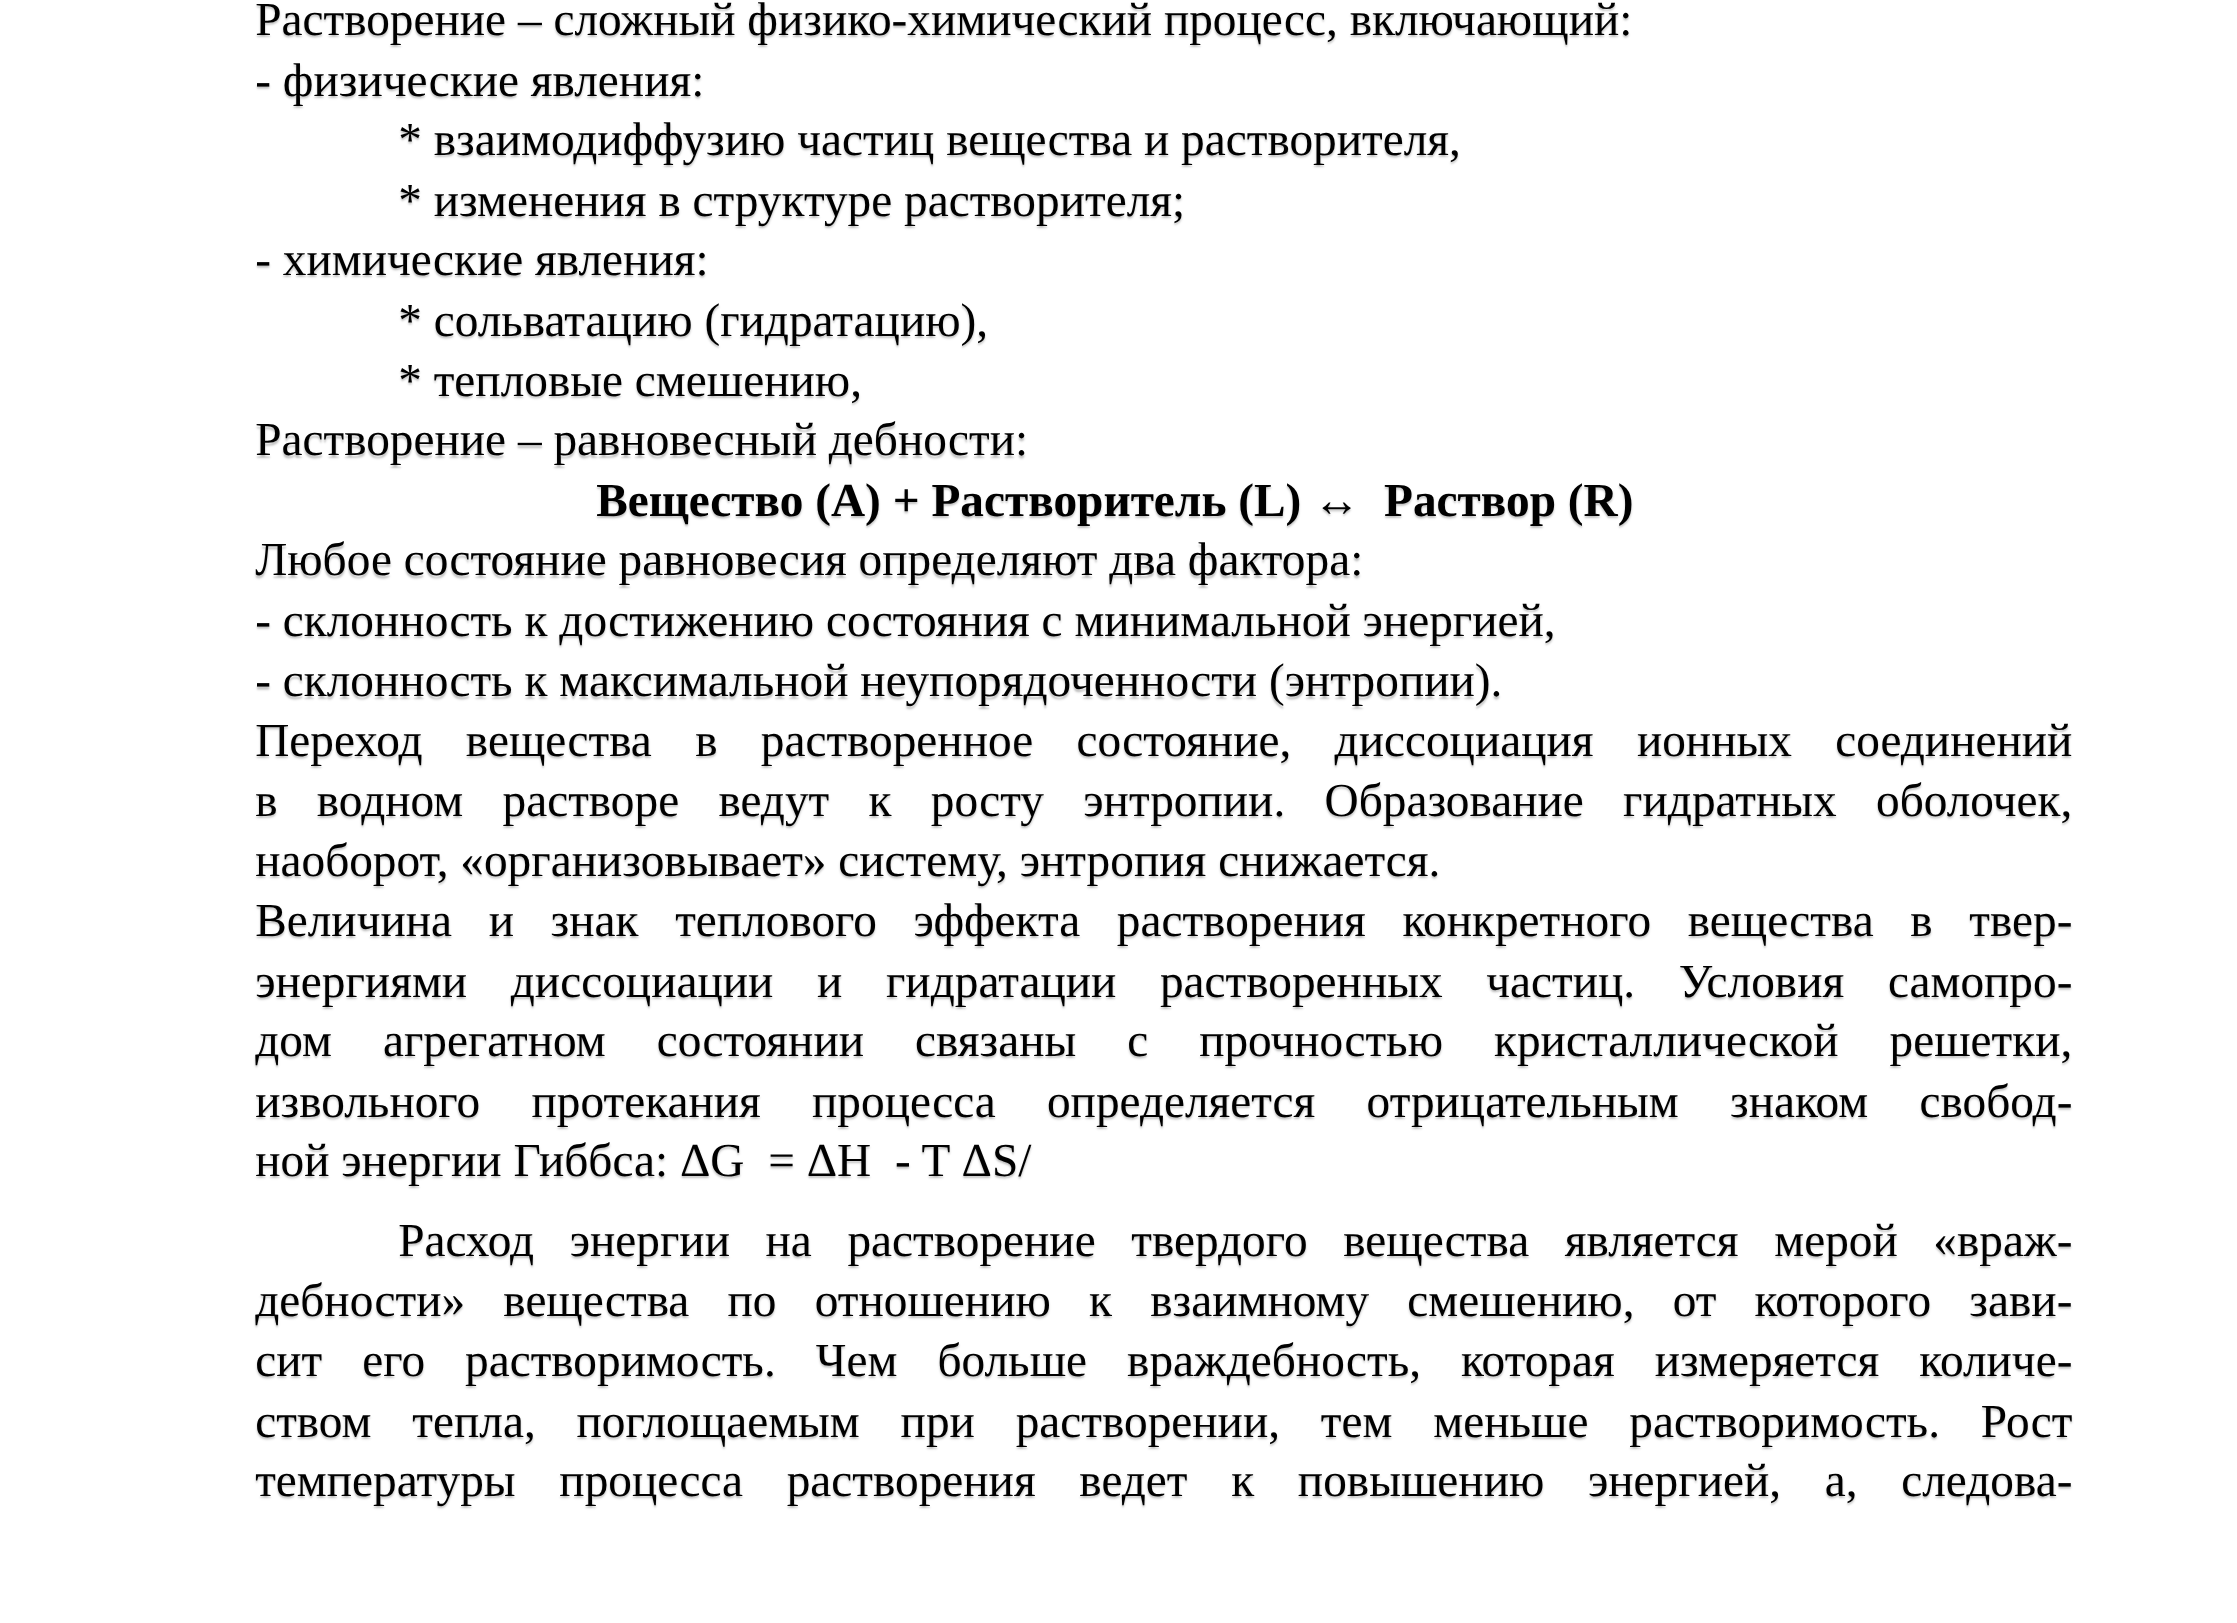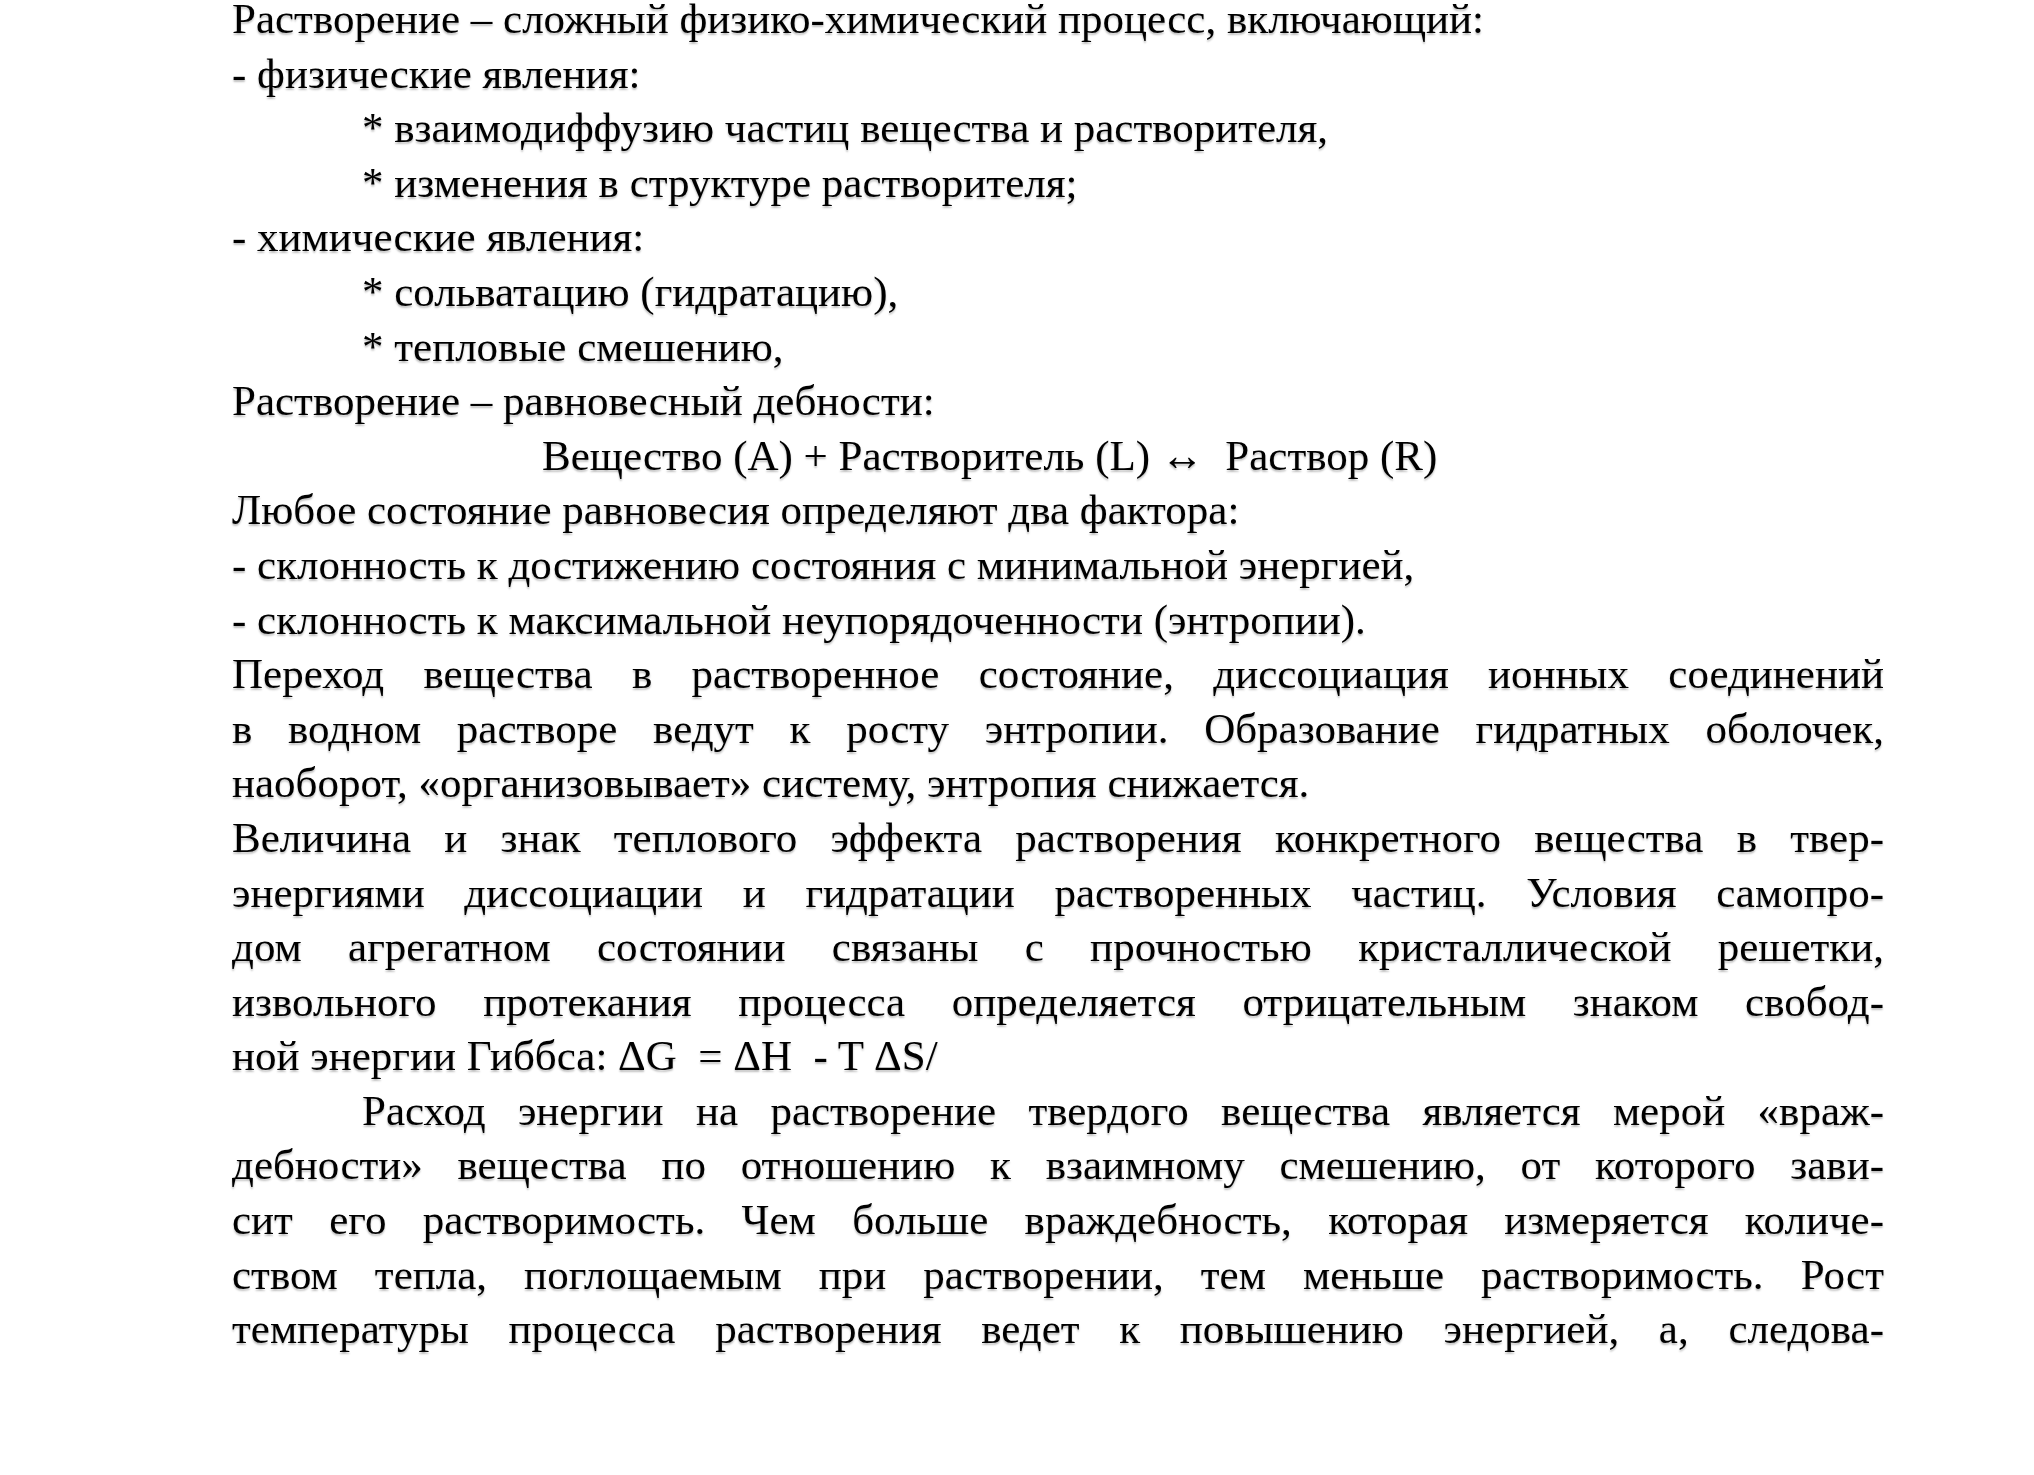--- a/index.html
+++ b/index.html
@@ -26,34 +26,35 @@
     height: 54.6px;
     line-height: 54.6px;
     white-space: nowrap;
     overflow: visible;
     text-shadow: 0 2px 2px rgba(0,0,0,0.25);
   }
   .line.bullet {
     padding-left: 130px;
   }
   .line.equation {
-    font-weight: normal;
+    font-weight: bold;
     padding-left: 310px;
     white-space: pre-wrap;
   }
   .line.formula {
     white-space: pre-wrap;
   }
   .line.justify {
     white-space: normal;
     text-align: justify;
     text-align-last: justify;
   }
   .line.indented {
     text-indent: 130px;
+    margin-top: 18px;
   }
 </style>
 </head>
 <body style="background: rgb(255, 255, 255);">
 
 <main class="page" style="color: rgb(0, 0, 0);">
     <div class="line">Растворение – сложный физико-химический процесс, включающий:</div>
     <div class="line">- физические явления:</div>
     <div class="line bullet">* взаимодиффузию частиц вещества и растворителя,</div>
     <div class="line bullet">* изменения в структуре растворителя;</div>

